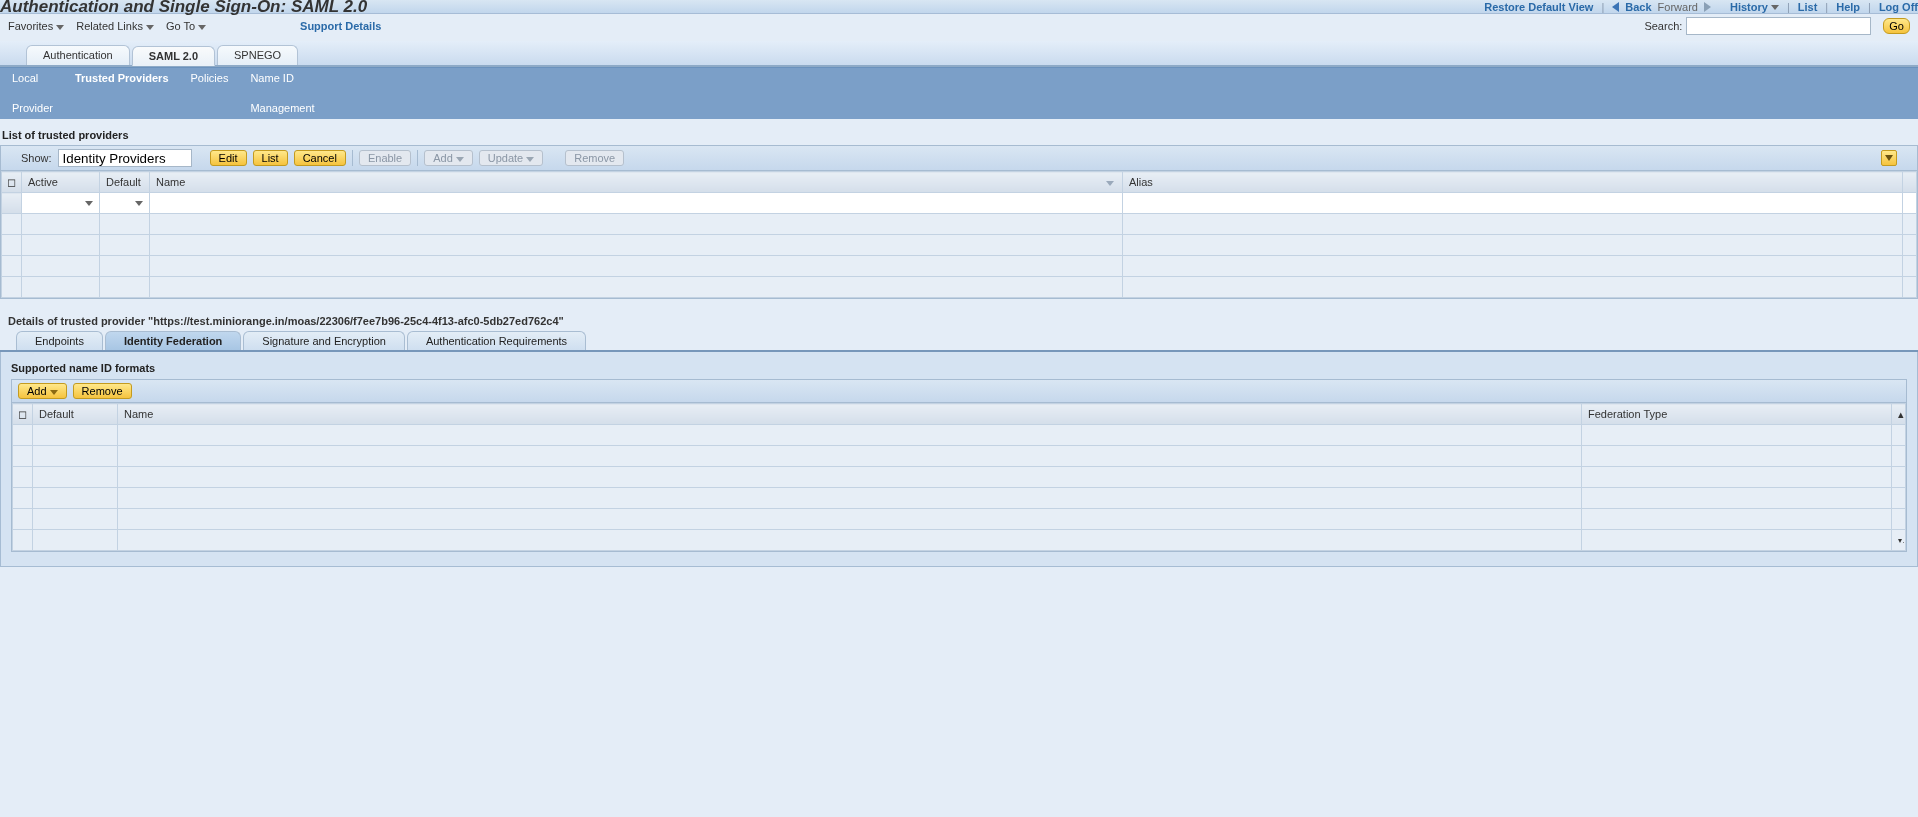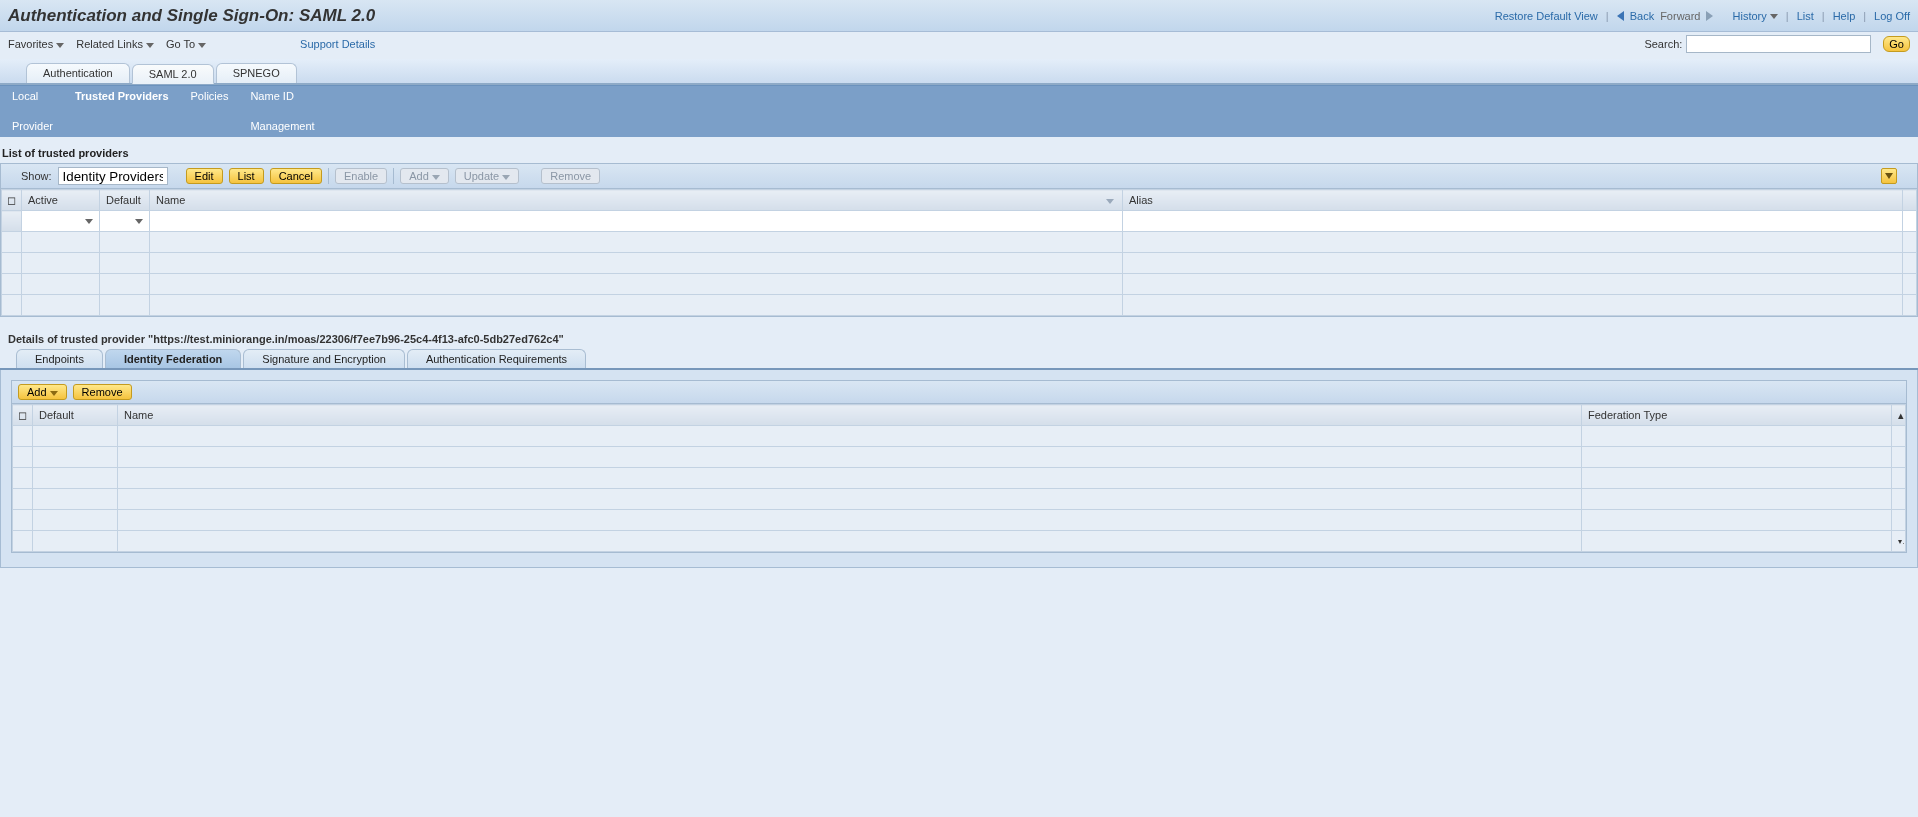--- a/index.html
+++ b/index.html
@@ -3,31 +3,31 @@
 <meta charset="utf-8">
 <style>
 * { box-sizing: border-box; margin: 0; padding: 0; }
 body {
   font-family: Arial, Helvetica, sans-serif;
   font-size: 11px;
   background: #e4edf7;
   color: #333;
   width: 1918px;
 }
-a { color: #2a6aa8; text-decoration: none; cursor:pointer; }
+a { color: #2a6aa8; text-decoration: none; cursor:pointer;font-weight:bold; }
 
 
 .header {
   display: flex;
   align-items: center;
   justify-content: space-between;
   background: linear-gradient(#d8e6f3, #c1d6ec);
   border-bottom: 1px solid #a6bcd6;
-  height: 32px;
-  padding: 0 8px;
+  height: 14px;
+  padding: 0 0;
 }
 .header-title {
   font-size: 17px;
   font-style: italic;
   font-weight: bold;
   color: #333;
 }
 .header-links { display:flex; align-items:center; gap: 6px; color:#8a9bb0;}
 .sep { color:#8a9bb0; padding:0 2px; }
 
@@ -50,41 +50,41 @@
 
 
 .tabs-row { background:linear-gradient(#e4eef9,#cadbef); padding-top:4px; border-bottom:2px solid #8eaac7;}
 .tabs-row-inner { display:flex; gap:2px; padding-left:18px;}
 .tab {
   background:linear-gradient(#f6fafd,#e5eef7);
   border:1px solid #b2c3d6; border-bottom:none;
   border-radius:6px 6px 0 0;
   padding:3px 16px; color:#333; cursor:pointer;
 }
-.tab.active { background:linear-gradient(#f9fbfc,#eaf1f8); font-weight:normal; border-bottom:1px solid #eaf1f8; position:relative; top:1px;}
+.tab.active { background:linear-gradient(#f9fbfc,#eaf1f8); font-weight:bold; border-bottom:1px solid #eaf1f8; position:relative; top:1px;}
 .tab:first-child{margin-left:8px;}
 
 
 .subnav { background:#7b9fc8; display:flex; padding:3px 8px; gap:14px; color:#fff; border-top:1px solid #6b92bd;}
 .subnav .item { color:#fff; cursor:pointer; line-height:13px; padding:1px 4px;}
 .subnav .item.multiline { display:flex; flex-direction:column;gap:17px;}
 .subnav .item.active { font-weight:bold;}
 
 
 .section-title { font-weight:bold; color:#222; padding:10px 2px 4px 2px; }
 
 
 .toolbar {
   display:flex; align-items:center; gap:6px;
   background:linear-gradient(#d9e6f3,#c6d8ec);
   border:1px solid #a6bbd1; padding:3px 20px;
 }
 .toolbar .right { margin-left:auto; display:flex; align-items:center; gap:4px;}
 .toolbar label { color:#333; }
-.select { background:#fff; border:1px solid #a6b7c8; padding:1px 4px; height:18px; width:110px;}
+.select { background:#fff; border:1px solid #a6b7c8; padding:1px 4px; height:18px; width:134px;}
 .btn {
   background:linear-gradient(#ffe88a,#f5c33e);
   border:1px solid #c49b1f; border-radius:3px;
   padding:1px 8px; font-size:11px; cursor:pointer;
 }
 .btn.disabled { background:#e3e8ef; border-color:#b5c0cd; color:#8a96a5; cursor:default;}
 .btn .tri { border-top-color:#8b6a12;}
 .btn.disabled .tri{ border-top-color:#9aa6b3;}
 .divider { width:1px; height:16px; background:#a6bbd1;}
 
@@ -288,20 +288,21 @@
 
 <div class="dtabs">
   <div class="dtab">Endpoints</div>
   <div class="dtab active">Identity Federation</div>
   <div class="dtab">Signature and Encryption</div>
   <div class="dtab">Authentication Requirements</div>
   <div class="dtab-spacer"></div>
 </div>
 
 <div class="details-panel">
+  <div class="sub-section-title">Supported name ID formats</div>
   <div class="dtoolbar">
     <button class="btn"><span>Add</span><span class="tri"></span></button>
     <button class="btn">Remove</button>
   </div>
   <div class="table-wrap">
     <table>
       <colgroup>
           <col style="width:20px">
           <col class="col-df">
           <col>

